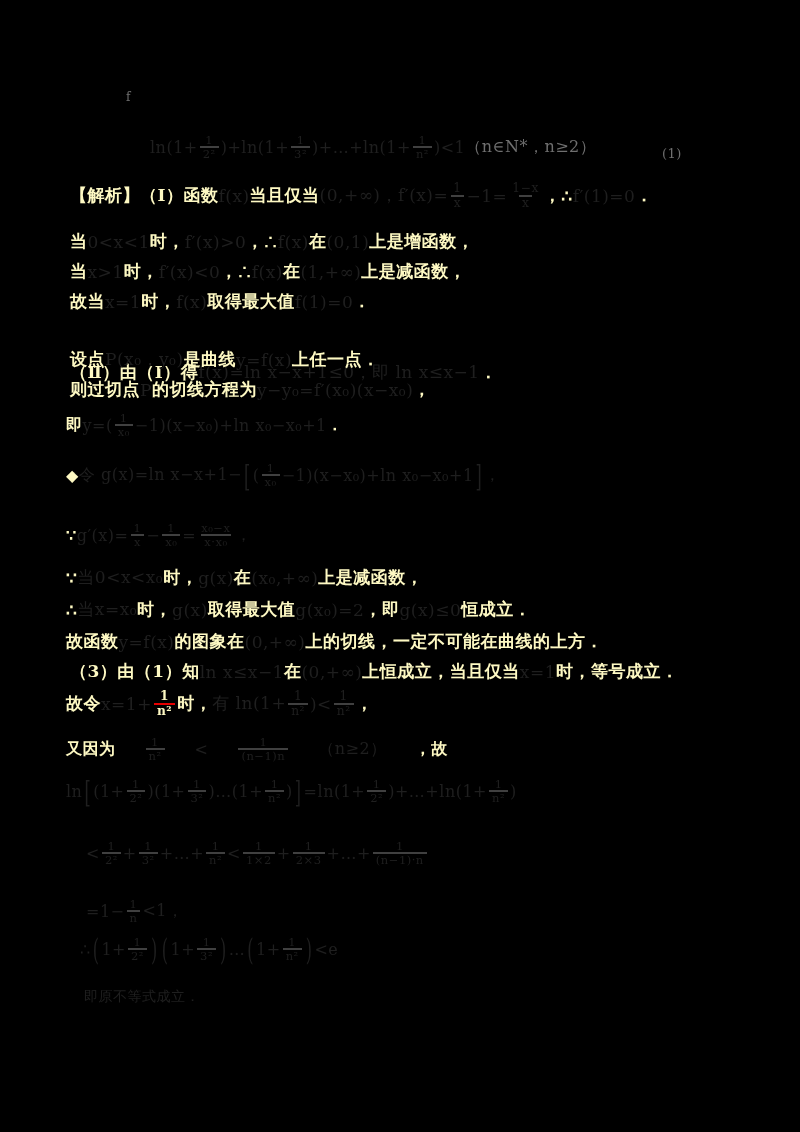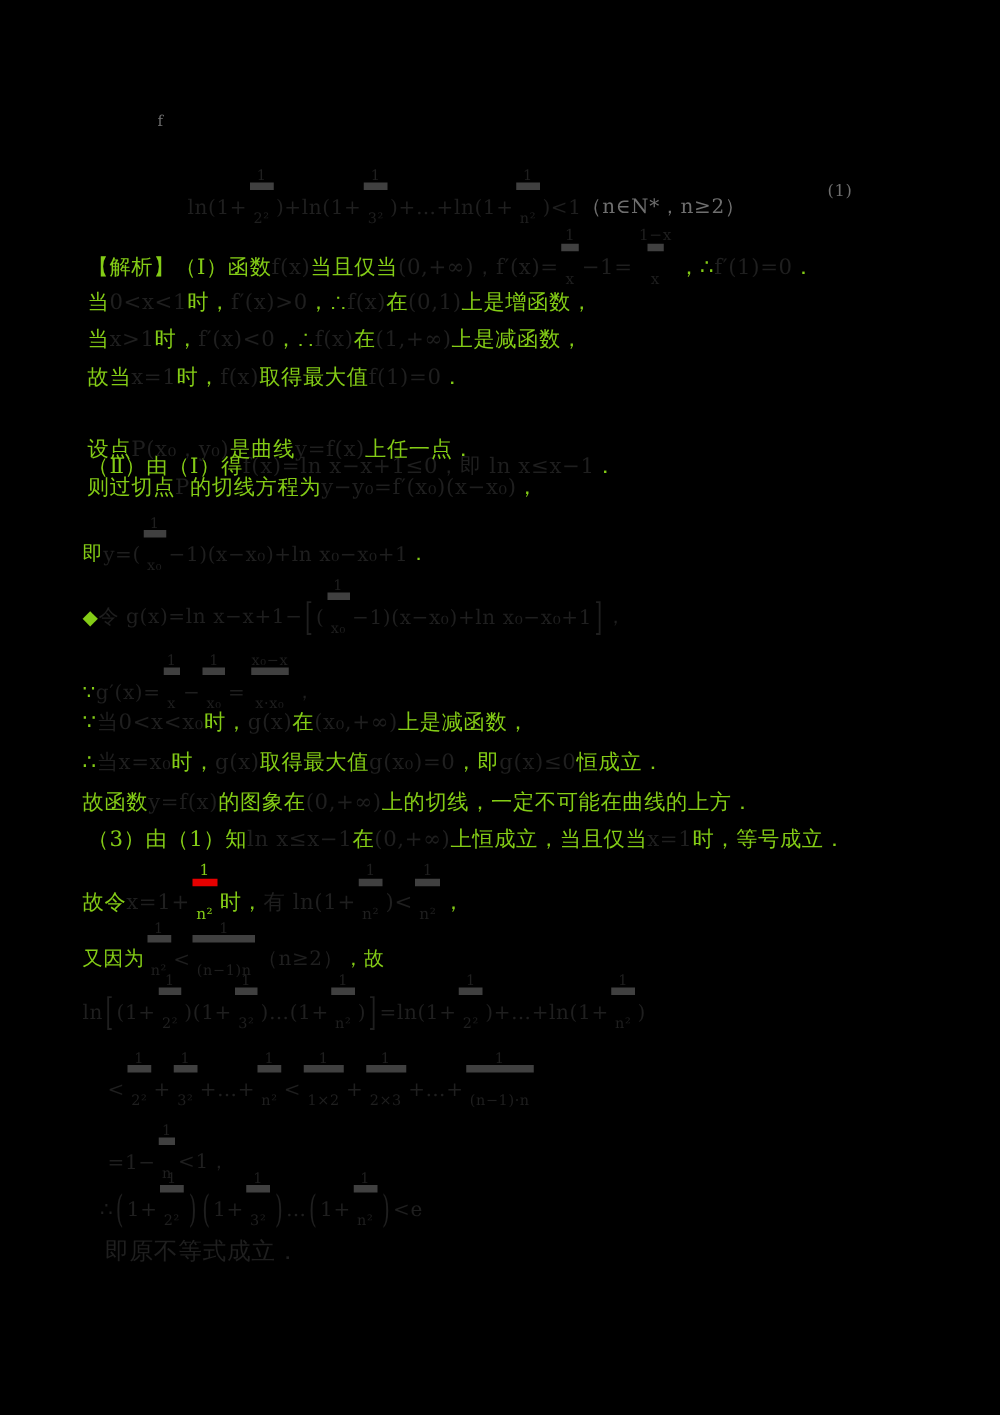--- a/index.html
+++ b/index.html
@@ -12,33 +12,33 @@
   }
   #sheet{position:absolute;inset:0;background:#000000;}
   .line{
     position:absolute;
     white-space:nowrap;
     display:flex;
     align-items:center;
     letter-spacing:0.5px;
   }
   .seg{display:inline-block;}
-  .c-r{color:#84cc16;font-weight:normal;}
+  .c-r{color:#fef9c3;font-weight:bold;}
   .c-k{color:#1f1f1f;}
   .c-g{color:#6f6f6f;}
   .frac{
     display:inline-flex;
     flex-direction:column;
     align-items:center;
     vertical-align:middle;
     margin:0 2px;
     line-height:1.05;
   }
   .frac .num{font-size:0.72em;padding:0 3px;}
-  .frac .den{font-size:0.72em;padding:16px 3px;border-top:6px solid #404040;}
+  .frac .den{font-size:0.72em;padding:0 3px;border-top:2px solid #404040;}
   .frac.c-r .den{border-top-color:#e60000;}
   .bigbr{
     display:inline-block;
     transform:scaleY(1.9);
     transform-origin:center;
     margin:0 2px;
   }
 </style>
 </head>
 <body>
@@ -191,21 +191,21 @@
         <span class="seg c-r">在</span>
         <span class="seg c-k">(x₀,+∞)</span>
         <span class="seg c-r">上是减函数，</span>
       </div>
       <div class="line" style="left: 66px; top: 598px; font-size: 17px;">
         <span class="seg c-r">∴ </span>
         <span class="seg c-k">当x=x₀</span>
         <span class="seg c-r">时，</span>
         <span class="seg c-k">g(x)</span>
         <span class="seg c-r">取得最大值</span>
-        <span class="seg c-k">g(x₀)=0</span>
+        <span class="seg c-k">g(x₀)=2</span>
         <span class="seg c-r">，即</span>
         <span class="seg c-k">g(x)≤0</span>
         <span class="seg c-r">恒成立．</span>
       </div>
       <div class="line" style="left: 66px; top: 630px; font-size: 17px; justify-content: space-between;">
         <span class="seg c-r">故函数</span>
         <span class="seg c-k">y=f(x)</span>
         <span class="seg c-r">的图象在</span>
         <span class="seg c-k">(0,+∞)</span>
         <span class="seg c-r">上的切线，一定不可能在曲线的</span>
@@ -237,21 +237,21 @@
           <span class="num">1</span>
           <span class="den">n²</span>
         </span>
         <span class="seg c-k">)&lt;</span>
         <span class="frac c-k">
           <span class="num">1</span>
           <span class="den">n²</span>
         </span>
         <span class="seg c-r">，</span>
       </div>
-      <div class="line" style="left: 66px; top: 736px; font-size: 16px;">
+      <div class="line" style="left: 66px; top: 736px; font-size: 16px; gap: 28px;">
         <span class="seg c-r">又因为</span>
         <span class="frac c-k">
           <span class="num">1</span>
           <span class="den">n²</span>
         </span>
         <span class="seg c-k">&lt;</span>
         <span class="frac c-k">
           <span class="num">1</span>
           <span class="den">(n−1)n</span>
         </span>
@@ -349,17 +349,17 @@
         <span class="seg c-k">…</span>
         <span class="seg c-k bigbr">(</span>
         <span class="seg c-k">1+</span>
         <span class="frac c-k">
           <span class="num">1</span>
           <span class="den">n²</span>
         </span>
         <span class="seg c-k bigbr">)</span>
         <span class="seg c-k">&lt;e</span>
       </div>
-      <div class="line" style="left: 84px; top: 988px; font-size: 19px;">
+      <div class="line" style="left: 84px; top: 988px; font-size: 14px;">
         <span class="seg c-k">即原不等式成立．</span>
       </div>
     </div>
 </div>
 
 </body></html>

